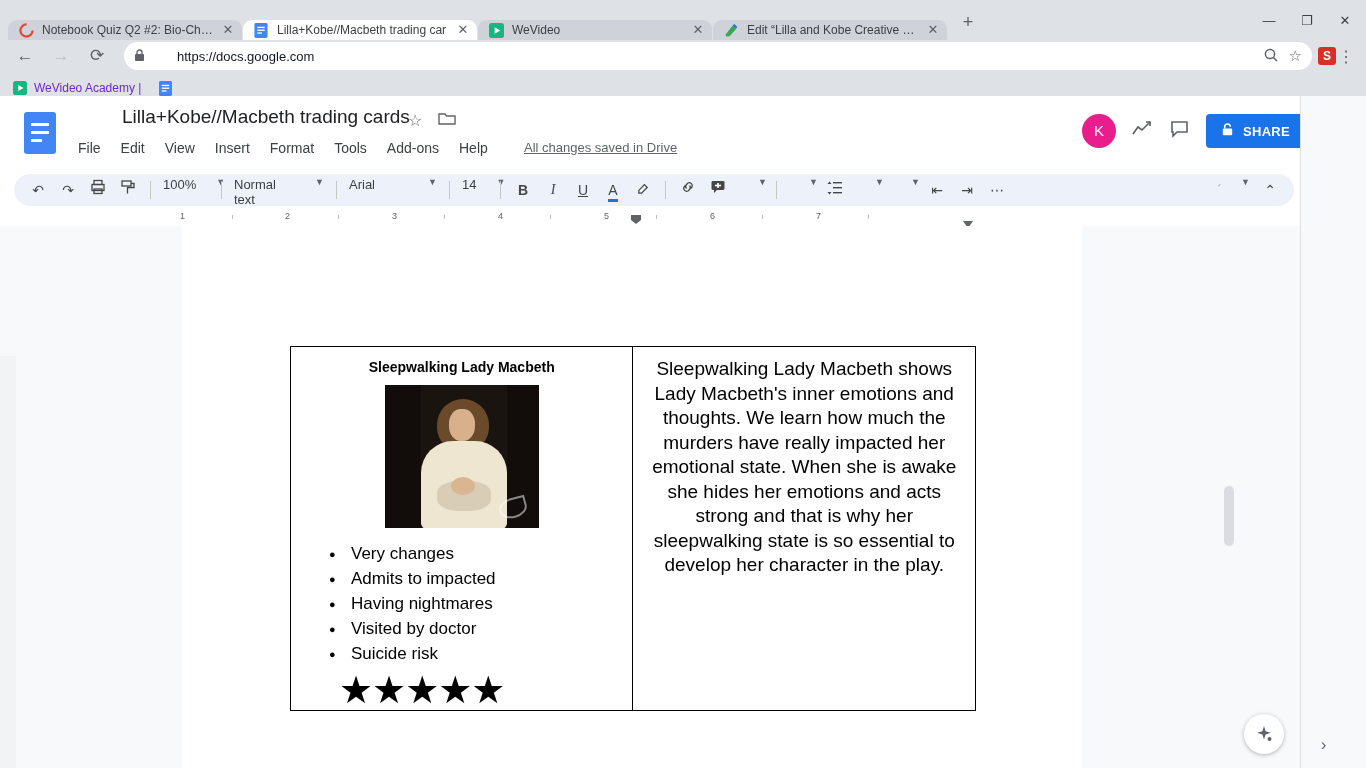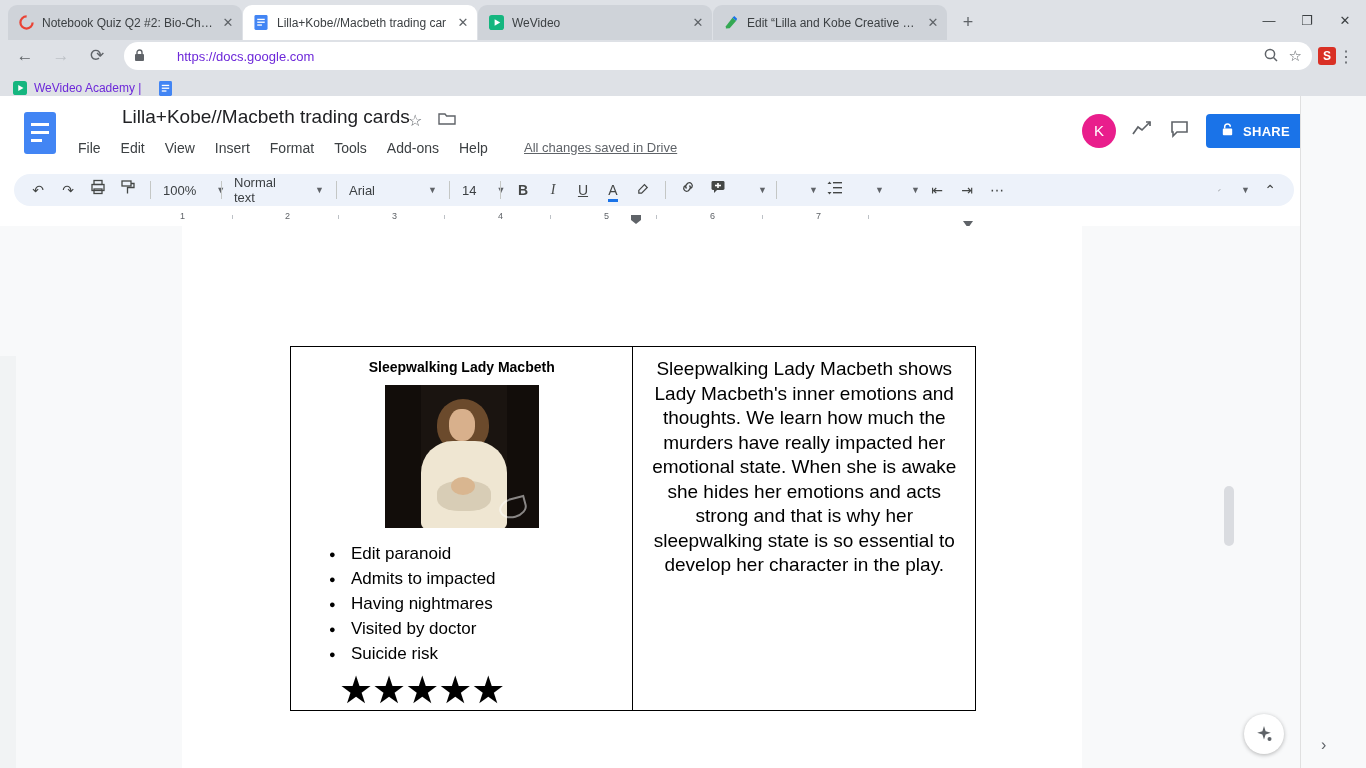--- a/index.html
+++ b/index.html
@@ -16,21 +16,21 @@
   .chrome {
     position: absolute; top: 0; left: 0; width: 1366px; height: 96px;
     background: #dee1e6;
   }
   .tabstrip {
     position: absolute; top: 0; left: 0; height: 40px; width: 1366px;
     display: flex; align-items: flex-end; padding-left: 8px;
   }
   .tab {
     position: relative;
-    height: 35px; width: 234px;
+    height: 20px; width: 234px;
     background: #cfd3d9;
     border-radius: 9px 9px 0 0;
     display: flex; align-items: center;
     padding: 0 6px 0 10px;
     margin-right: 1px;
     font-size: 12px; color: #3c4043;
     overflow: hidden;
   }
   .tab.active { background: #ffffff; }
   .tab-favicon {
@@ -63,21 +63,21 @@
     width: 30px; height: 30px; margin-right: 6px;
     color: #5f6368; font-size: 17px; text-align: center; line-height: 30px;
   }
   .nav-btn.disabled { color: #bdc1c6; }
   .omnibox {
     flex: 1 1 auto; height: 28px; background: #ffffff; border-radius: 14px;
     display: flex; align-items: center; padding: 0 10px; margin: 0 6px;
     font-size: 13px; color: #202124;
   }
   .lock-icon { margin-right: 10px; color: #5f6368; font-size: 11px; }
-  .url-grey { color: #6d28d9; padding-left: 22px; }
+  .url-grey { color: #0f172a; padding-left: 22px; }
   .url-dark { color: #202124; }
   .omni-right { display: flex; align-items: center; gap: 10px; margin-left: auto; color: #5f6368; }
   .ext-s {
     width: 18px; height: 18px; background: #d93025; color: #fff; border-radius: 3px;
     font-size: 12px; font-weight: bold; text-align: center; line-height: 18px;
   }
   .menu-dots { color: #5f6368; font-size: 16px; width: 20px; text-align: center; }
 
   .bookmarks {
     position: absolute; top: 72px; left: 0; width: 1366px; height: 24px;
@@ -131,21 +131,21 @@
 
   
   .doc-toolbar {
     position: absolute; top: 78px; left: 14px; width: 1280px; height: 32px;
     background: #edf2fa; border-radius: 16px;
     display: flex; align-items: center; padding: 0 10px; gap: 2px;
   }
   .tb-btn { width: 28px; height: 28px; text-align: center; line-height: 28px; color: #444746; font-size: 14px; }
   .tb-sep { width: 1px; height: 18px; background: #c4c7c5; margin: 0 6px; }
   .tb-select {
-    height: 26px; display: flex; align-items: center; gap: 20px;
+    height: 26px; display: flex; align-items: flex-start; gap: 20px;
     font-size: 13px; color: #3c4043; padding: 0 4px;
   }
   .tb-caret { font-size: 9px; color: #5f6368; }
   .tb-zoom { width: 54px; }
   .tb-style { width: 98px; }
   .tb-font { width: 96px; }
   .tb-size { width: 34px; }
   .underline-a { border-bottom: 3px solid #1a73e8; padding-bottom: 1px; }
 
   
@@ -611,21 +611,21 @@
             <div class="fig-dark-r"></div>
             <div class="fig-hair"></div>
             <div class="fig-face"></div>
             <div class="fig-body"></div>
             <div class="fig-shadow"></div>
             <div class="fig-hands"></div>
             <div class="watermark"></div>
           </div>
 
           <ul class="bullets">
-            <li>Edit paranoid</li>
+            <li>Very changes</li>
             <li>Admits to impacted</li>
             <li>Having nightmares</li>
             <li>Visited by doctor</li>
             <li>Suicide risk</li>
           </ul>
 
           <div class="stars">★★★★★</div>
         </div>
 
         <div class="card-right">Sleepwalking Lady Macbeth shows Lady Macbeth's inner emotions and thoughts. We learn how much the murders have really impacted her emotional state. When she is awake she hides her emotions and acts strong and that is why her sleepwalking state is so essential to develop her character in the play.</div>

